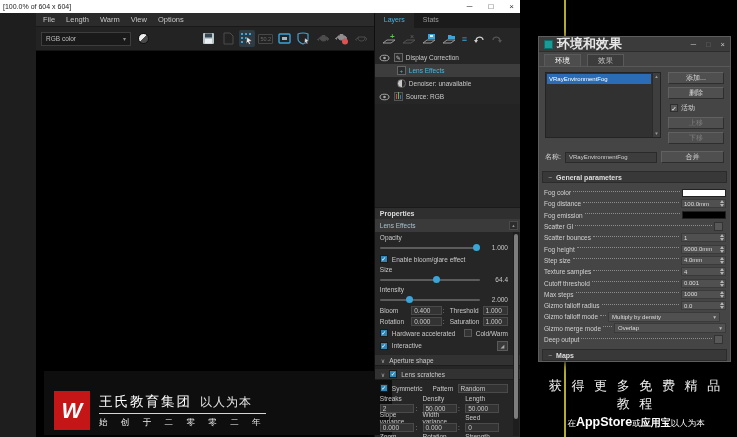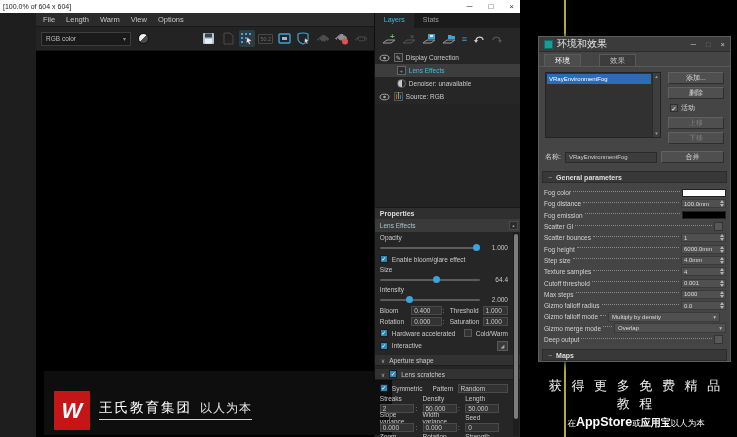--- a/index.html
+++ b/index.html
@@ -92,25 +92,25 @@
   .promo-bar { width:166px; height:13px; background:#b5b5b5; display:flex; align-items:center; justify-content:center; }
   .promo-app { color:#cc1a1a; font-weight:bold; font-size:10px; letter-spacing:5px; }
   .promo-line2 { width:100%; text-align:center; color:#fff; font-size:8.5px; display:flex; align-items:baseline; justify-content:center; }
   .promo-line2 .store { font-size:12.5px; font-weight:bold; }
   .promo-line2 .appbao { font-size:10px; font-weight:bold; }
 
   
   .dialog { position:absolute; left:538px; top:36px; width:193px; height:326px; background:#454545; border:1px solid #5d5d5d; box-shadow:2px 2px 8px rgba(0,0,0,.9); z-index:3; display:flex; flex-direction:column; color:#d8d8d8; }
   .dlg-titlebar { height:15px; background:#3b3b3b; border-bottom:1px solid #2d2d2d; display:flex; align-items:center; gap:4px; padding:0 5px; flex:none; }
   .dlg-icon { width:9px; height:9px; background:#1b9b97; border:1px solid #0d6d6a; flex:none; }
-  .dlg-title { font-size:10px; color:#e6e6e6; }
+  .dlg-title { font-size:13px; color:#e6e6e6;font-weight:bold; }
   .dlg-controls { margin-left:auto; display:flex; gap:10px; }
   .dlg-controls span { font-size:7.5px; color:#c9c9c9; line-height:13px; }
   .dlg-controls .dim { color:#6f6f6f; }
-  .dlg-tabs { height:15px; display:flex; gap:18px; padding:2px 5px 0; border-bottom:1px solid #585858; flex:none; }
+  .dlg-tabs { height:15px; display:flex; gap:6px; padding:2px 5px 0; border-bottom:1px solid #585858; flex:none; }
   .dtab { padding:1px 10px 0; font-size:7.5px; border:1px solid #5a5a5a; border-bottom:none; background:#3c3c3c; color:#c4c4c4; }
   .dtab.active { background:#4d4d4d; color:#fff; }
   .dlg-top { display:flex; gap:7px; padding:5px 6px 0; flex:none; }
   .dlg-list { width:116px; height:66px; background:#313131; border:1px solid #242424; position:relative; }
   .dlg-list-item { margin:1px 9px 0 1px; height:10px; background:#2a6cb5; color:#fff; font-size:6px; display:flex; align-items:center; padding-left:2px; }
   .dlg-list-scroll { position:absolute; right:0; top:0; bottom:0; width:8px; background:#3e3e3e; border-left:1px solid #2a2a2a; display:flex; flex-direction:column; justify-content:space-between; align-items:center; }
   .dlg-list-scroll span { font-size:4.5px; color:#9a9a9a; line-height:7px; }
   .dlg-btncol { flex:1; display:flex; flex-direction:column; }
   .dbtn { height:12px; background:#4f4f4f; border:1px solid #616161; border-bottom-color:#2e2e2e; border-right-color:#2e2e2e; font-size:7px; color:#ddd; display:flex; align-items:center; justify-content:center; margin-bottom:3px; }
   .dbtn.disabled { color:#7f7f7f; }
@@ -230,20 +230,21 @@
           <div class="bottom-strip"></div>
 
           <div class="logo">
             <div class="logo-mark">W</div>
             <div class="logo-text">
               <div class="logo-row1">
                 <span class="logo-company">王氏教育集团</span>
                 <span class="logo-slogan">以人为本</span>
               </div>
               <div class="logo-div"></div>
+              <div class="logo-founded">始 创 于 二 零 零 二 年</div>
             </div>
           </div>
         </div>
       </div>
 
       <div class="vfb-right">
         <div class="panel-tabs">
           <span class="ptab active">Layers</span>
           <span class="ptab">Stats</span>
         </div>

